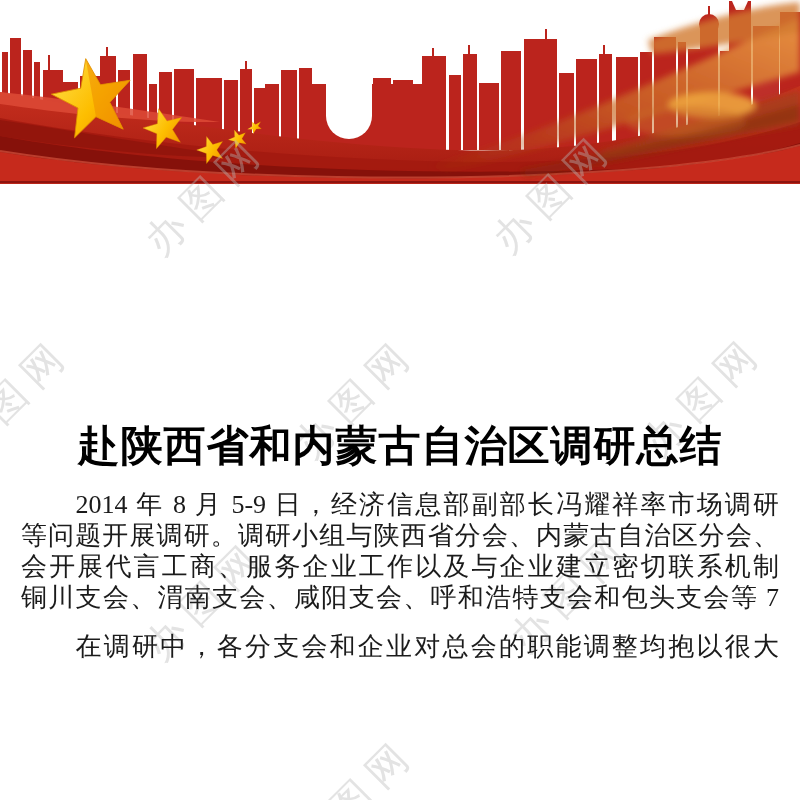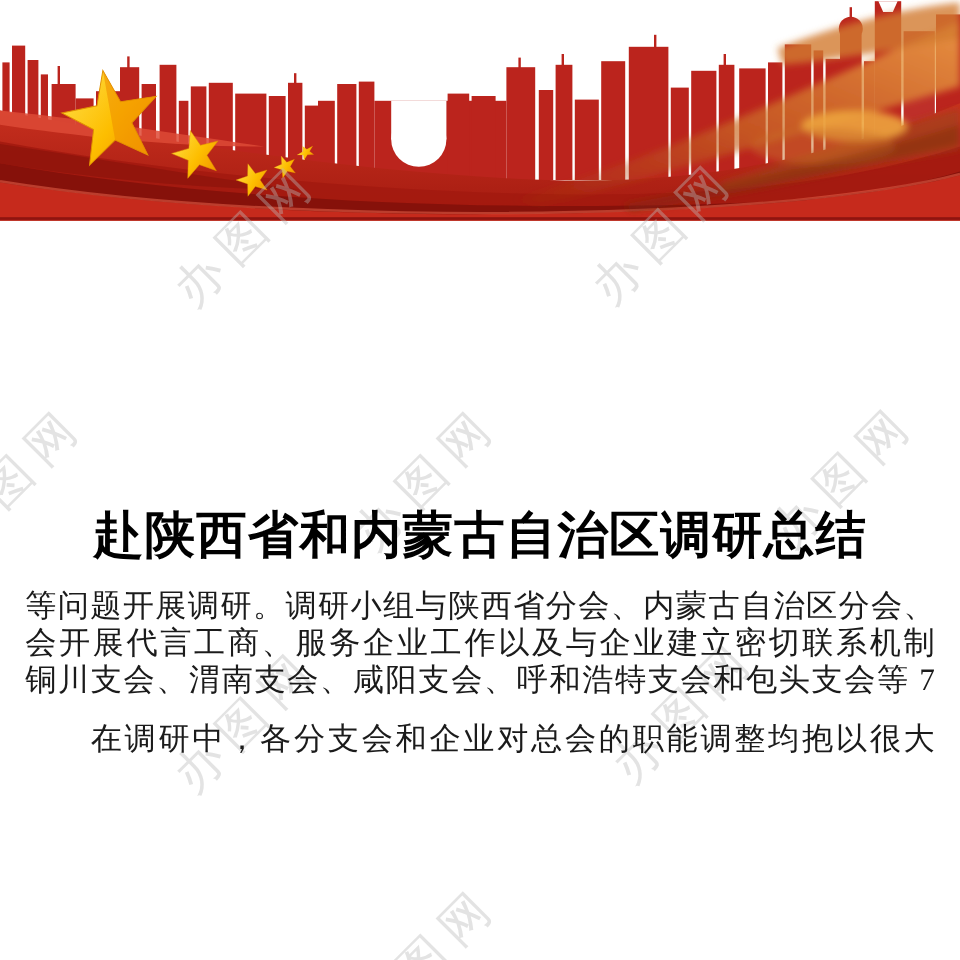--- a/index.html
+++ b/index.html
@@ -158,20 +158,21 @@
     <div class="wm" style="left:703px;top:396px">办图网</div>
     <div class="wm" style="left:205px;top:600px">办图网</div>
     <div class="wm" style="left:570px;top:592px">办图网</div>
     <div class="wm" style="left:355px;top:798px">办图网</div>
   </div>
 
   <h1 class="title">赴陕西省和内蒙古自治区调研总结</h1>
 
   <div class="content">
     <div class="para1">
+        <div class="line indent">2014 年 8 月 5-9 日，经济信息部副部长冯耀祥率市场调研</div>
         <div class="line">等问题开展调研。调研小组与陕西省分会、内蒙古自治区分会、</div>
         <div class="line">会开展代言工商、服务企业工作以及与企业建立密切联系机制</div>
         <div class="line">铜川支会、渭南支会、咸阳支会、呼和浩特支会和包头支会等 7</div>
       </div>
     <div class="para2">
         <div class="line indent">在调研中，各分支会和企业对总会的职能调整均抱以很大</div>
       </div>
   </div>
 
 </div>

